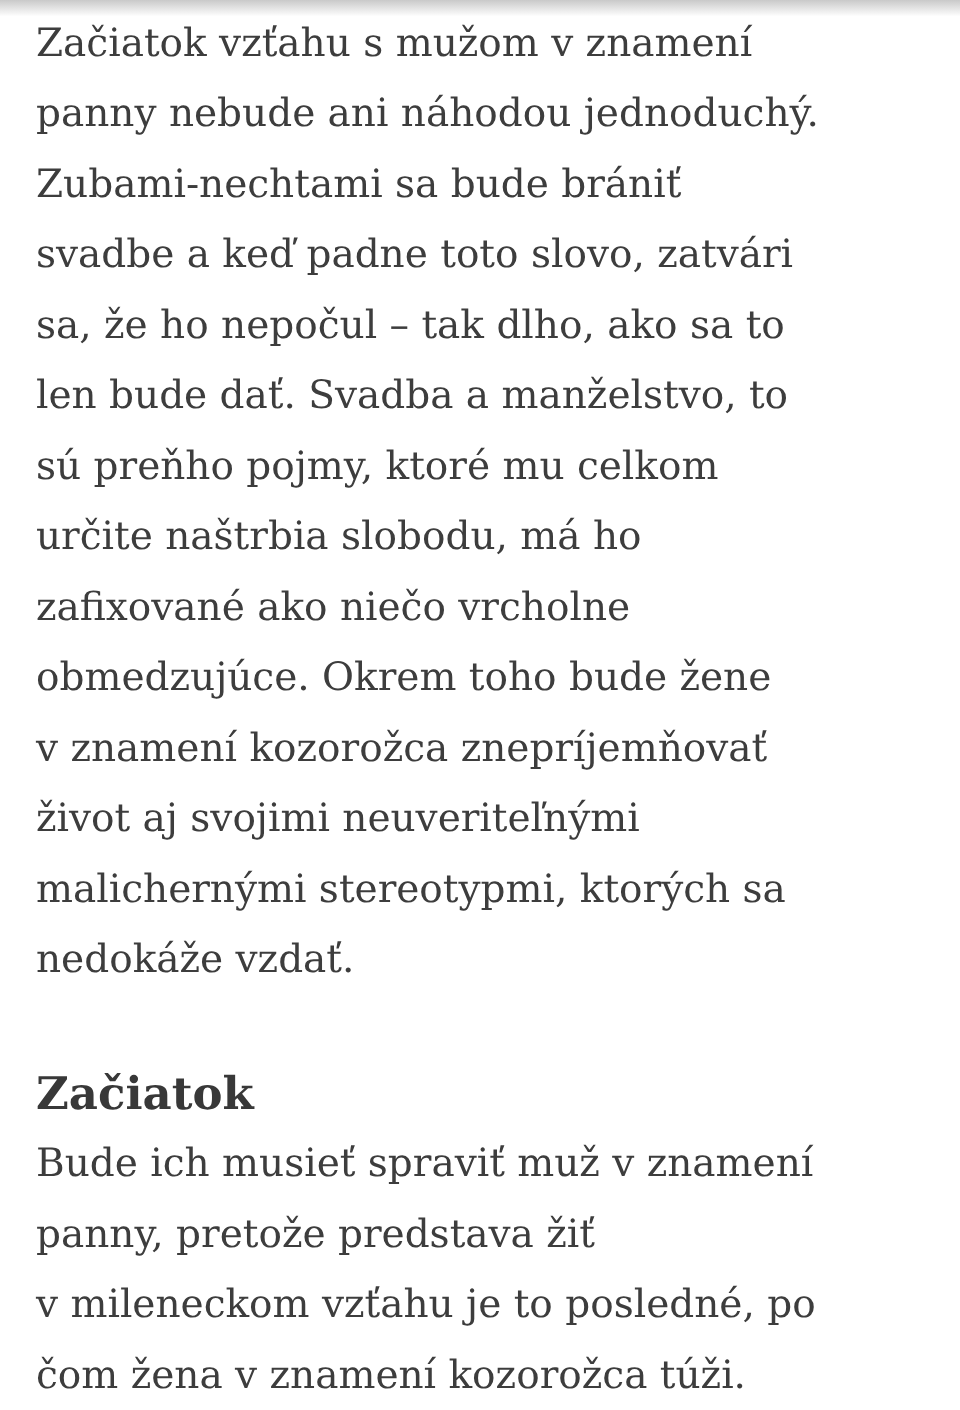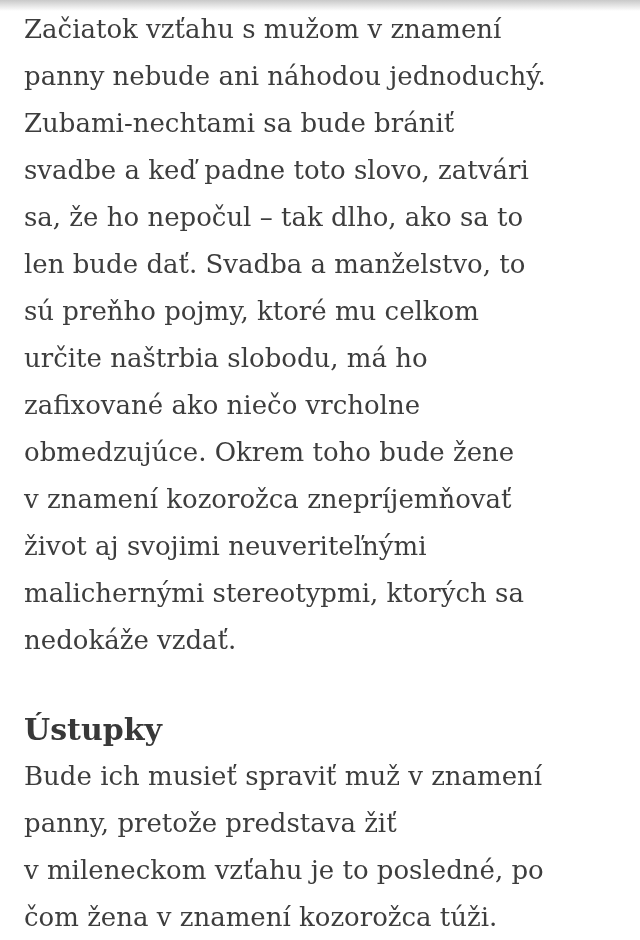--- a/index.html
+++ b/index.html
@@ -68,20 +68,20 @@
 len bude dať. Svadba a manželstvo, to
 sú preňho pojmy, ktoré mu celkom
 určite naštrbia slobodu, má ho
 zafixované ako niečo vrcholne
 obmedzujúce. Okrem toho bude žene
 v znamení kozorožca znepríjemňovať
 život aj svojimi neuveriteľnými
 malichernými stereotypmi, ktorých sa
 nedokáže vzdať.</p>
 
-  <h2 class="section-heading">Ústupky</h2>
+  <h2 class="section-heading">Začiatok</h2>
 
   <p class="body-text last">Bude ich musieť spraviť muž v znamení
 panny, pretože predstava žiť
 v mileneckom vzťahu je to posledné, po
 čom žena v znamení kozorožca túži.</p>
 
 </div>
 
 </body></html>

